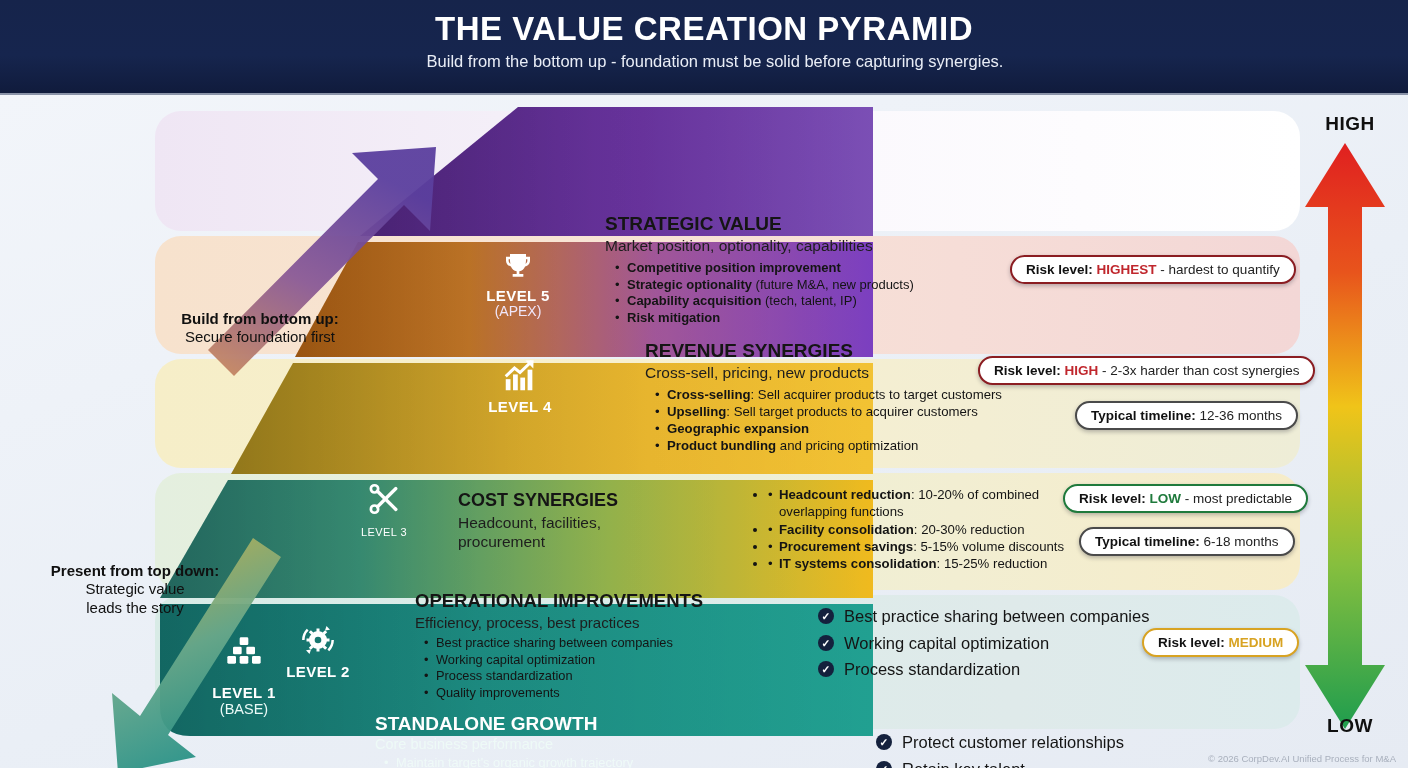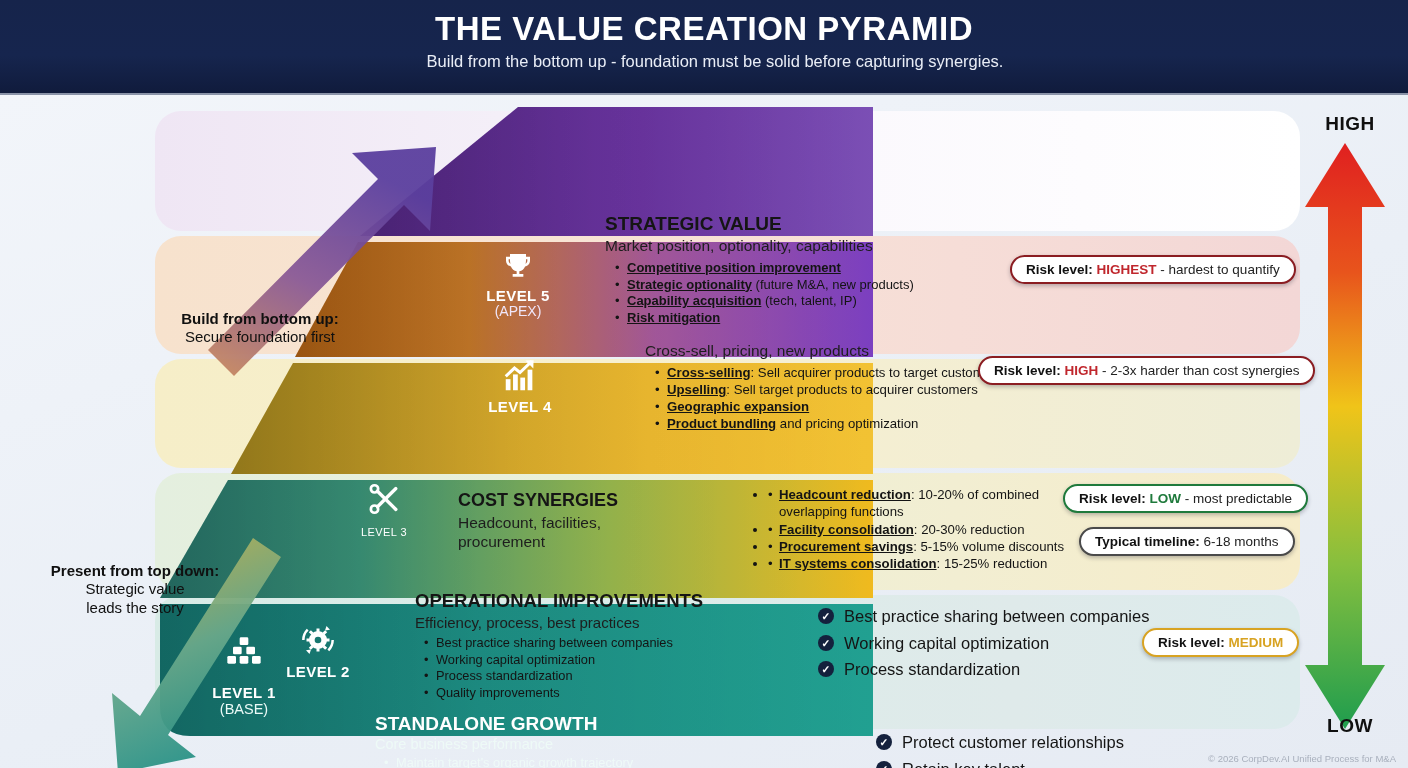--- a/index.html
+++ b/index.html
@@ -30,21 +30,21 @@
   
   #pyramid{position:absolute;left:0;top:0;width:1408px;height:673px;pointer-events:none;}
 
   
   .lv{position:absolute;}
   .lv .ttl{font-weight:bold;color:#151515;}
   .lv .sub{color:#1d1d1d;}
   .lv ul{margin:0;padding:0;list-style:none;}
   .lv li{position:relative;padding-left:12px;}
   .lv li:before{content:"\2022";position:absolute;left:0;top:0;}
-  .bold{font-weight:bold;text-decoration:underline;}
+  .bold{font-weight:bold;}
 
   
   #lv5{left:605px;top:118px;width:420px;}
   #lv5 .ttl{font-size:19px;}
   #lv5 .sub{font-size:15.5px;margin-top:2px;}
   #lv5 ul{margin-top:5px;margin-left:10px;font-size:13px;line-height:16.5px;color:#141414;}
 
   
   #lv4{left:645px;top:245px;width:430px;}
   #lv4 .ttl{font-size:19px;}
@@ -293,20 +293,21 @@
       <div class="sub">Market position, optionality, capabilities</div>
       <ul>
         <li><span class="bold">Competitive position improvement</span><span></span></li>
         <li><span class="bold">Strategic optionality</span><span> (future M&amp;A, new products)</span></li>
         <li><span class="bold">Capability acquisition</span><span> (tech, talent, IP)</span></li>
         <li><span class="bold">Risk mitigation</span><span></span></li>
       </ul>
     </div>
 
     <div class="lv" id="lv4">
+      <div class="ttl">REVENUE SYNERGIES</div>
       <div class="sub">Cross-sell, pricing, new products</div>
       <ul>
         <li><span class="bold">Cross-selling</span><span>: Sell acquirer products to target customers</span></li>
         <li><span class="bold">Upselling</span><span>: Sell target products to acquirer customers</span></li>
         <li><span class="bold">Geographic expansion</span><span></span></li>
         <li><span class="bold">Product bundling</span><span> and pricing optimization</span></li>
       </ul>
     </div>
 
     <div class="lv" id="lv3">
@@ -352,20 +353,23 @@
     </ul>
 
     <div class="pill" id="pill5">
       <span class="lbl">Risk level:</span>
       <span class="val">HIGHEST</span><span class="tail"> - hardest to quantify</span>
     </div>
     <div class="pill" id="pill4a">
       <span class="lbl">Risk level:</span>
       <span class="val">HIGH</span><span class="tail"> - 2-3x harder than cost synergies</span>
     </div>
+    <div class="pill" id="pill4b">
+      <span class="lbl">Typical timeline:</span><span class="tail"> 12-36 months</span>
+    </div>
     <div class="pill" id="pill3a">
       <span class="lbl">Risk level:</span>
       <span class="val">LOW</span><span class="tail"> - most predictable</span>
     </div>
     <div class="pill" id="pill3b">
       <span class="lbl">Typical timeline:</span><span class="tail"> 6-18 months</span>
     </div>
     <div class="pill" id="pill2">
       <span class="lbl">Risk level:</span>
       <span class="val">MEDIUM</span>

